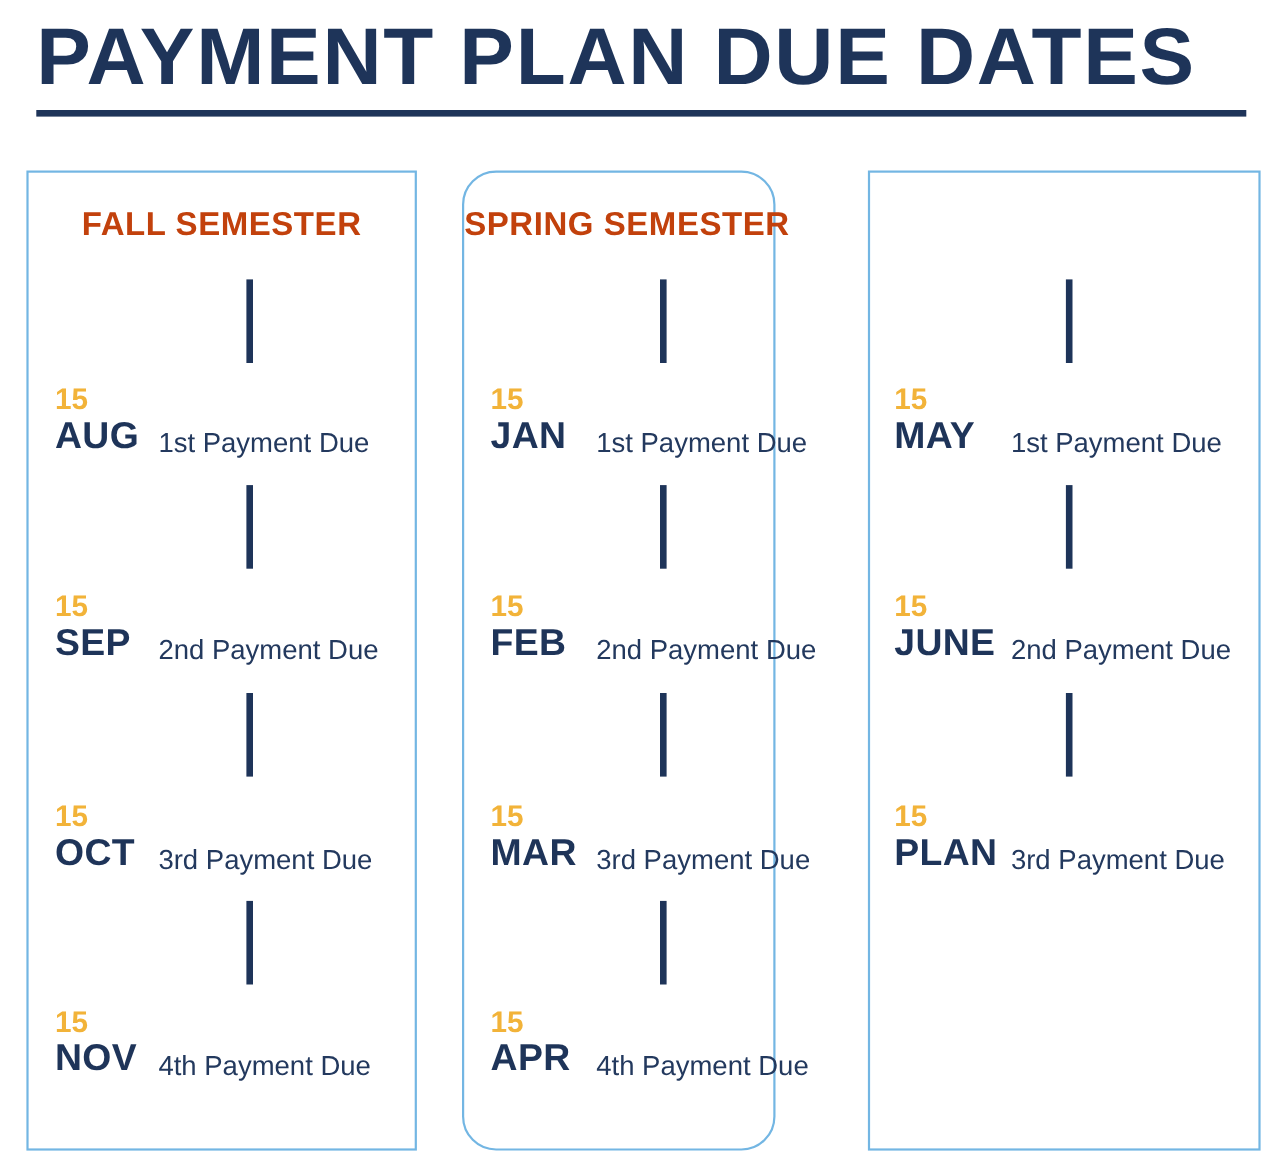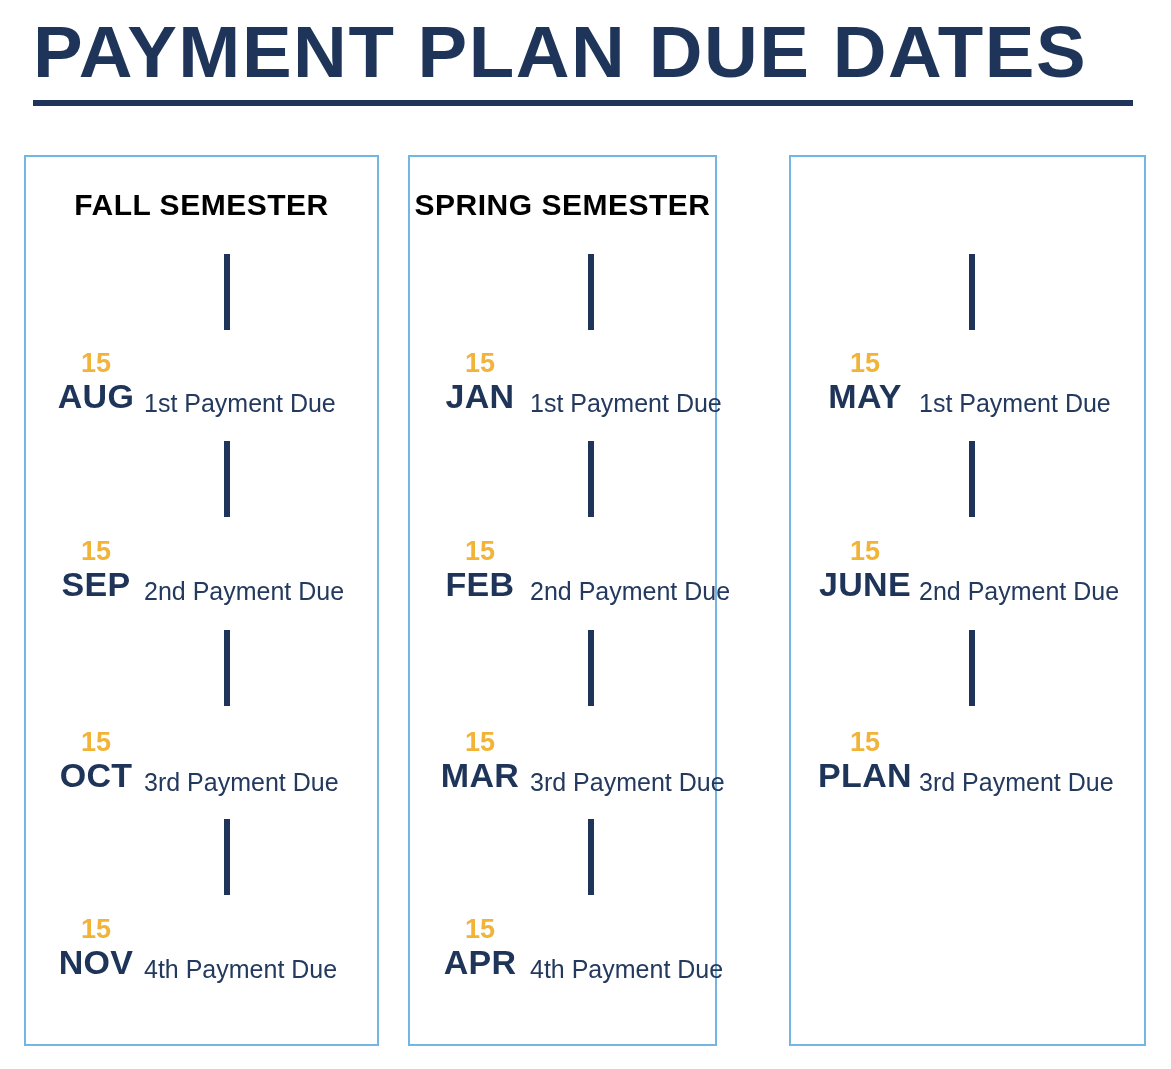--- a/index.html
+++ b/index.html
@@ -55,30 +55,30 @@
 
   .panel {
     position: absolute;
     top: 0;
     height: 891px;
     border: 2px solid #73b6e3;
     background: #ffffff;
   }
 
   .panel-1 { left: 24px;  width: 355px; }
-  .panel-2 { left: 408px; width: 309px; }
+  .panel-2 { left: 420px; width: 285px; border-radius: 31px; }
   .panel-3 { left: 789px; width: 357px; }
 
   .panel-header {
     position: absolute;
     left: 0;
     top: 31px;
     width: 100%;
     text-align: center;
-    color: #000000;
+    color: #c2410c;
     font-family: "Liberation Sans", sans-serif;
     font-weight: bold;
     font-size: 30px;
     letter-spacing: 0.5px;
     white-space: nowrap;
   }
 
   
   .timeline {
     position: absolute;
@@ -99,21 +99,20 @@
     left: 0;
     width: 100%;
     height: 90px;
   }
 
   .row .date-block {
     position: absolute;
     left: 24px;
     top: 0;
     width: 92px;
-    text-align: center;
   }
 
   .row .day {
     display: block;
     color: #f2b339;
     font-family: "Liberation Sans", sans-serif;
     font-weight: bold;
     font-size: 27px;
     line-height: 30px;
   }

